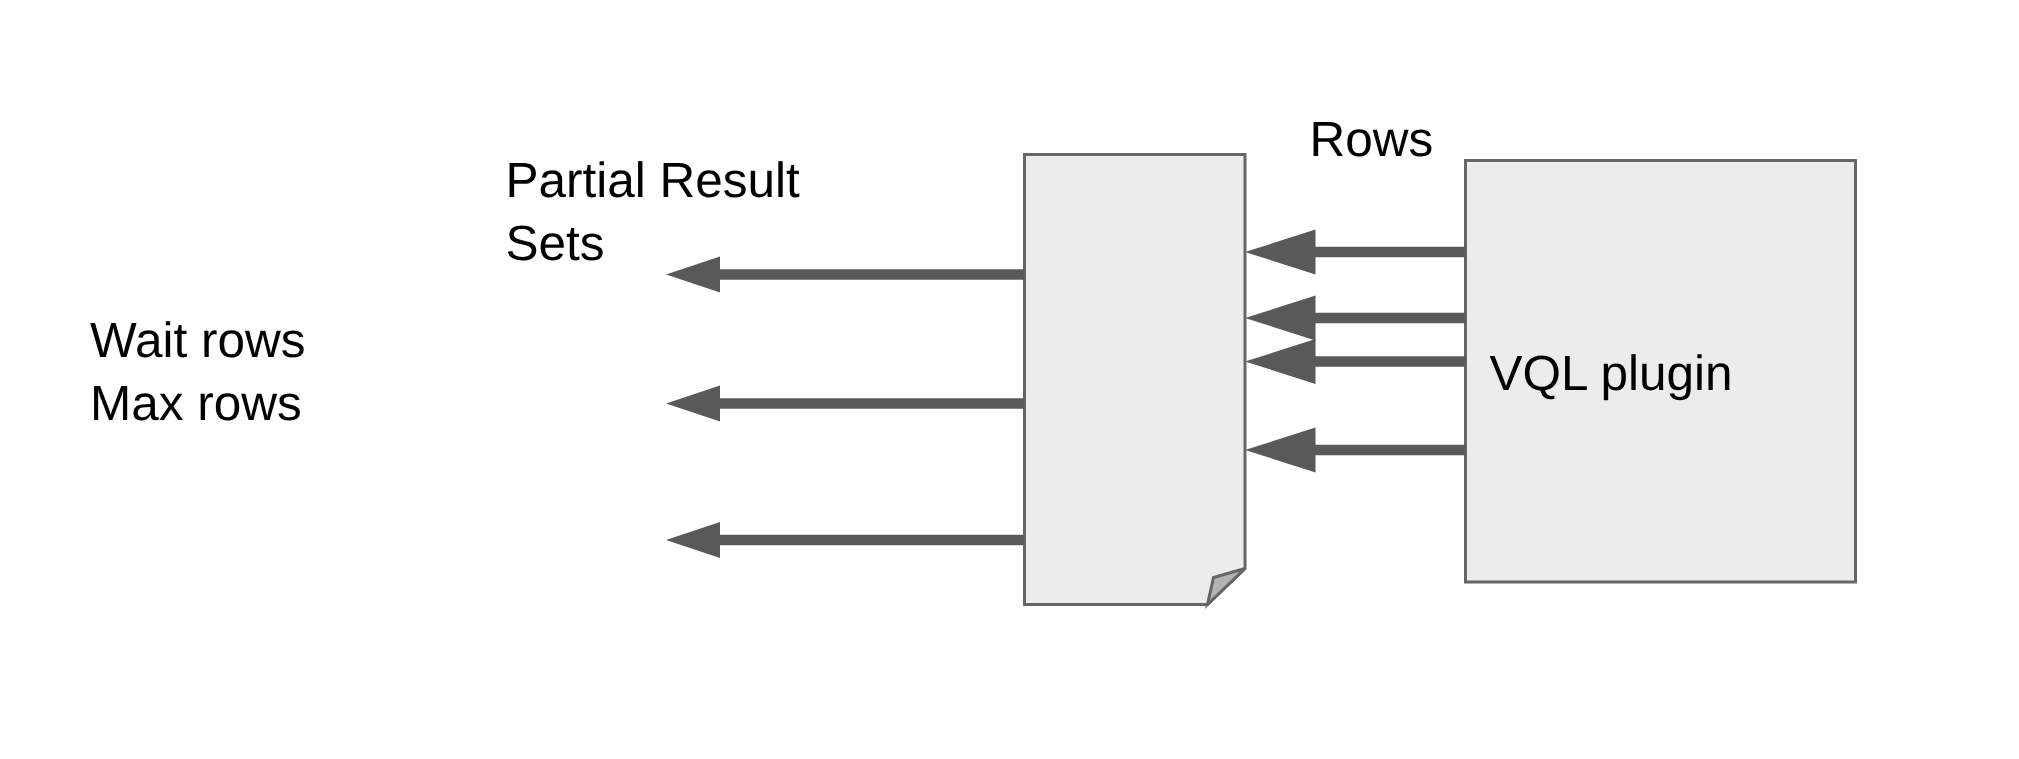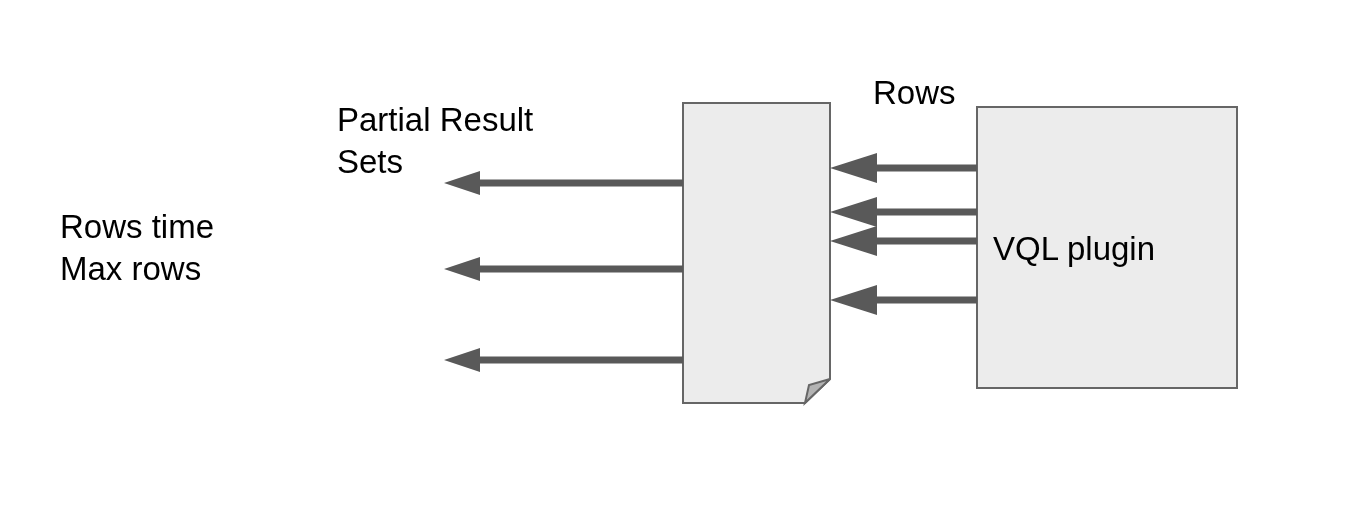--- a/index.html
+++ b/index.html
@@ -79,21 +79,21 @@
         <line class="arrow-shaft" x1="683" y1="269" x2="476" y2="269" stroke="#595959"></line>
         <polygon class="arrow-head" points="444,269 480,257 480,281" fill="#595959"></polygon>
       </g>
       <g>
         <line class="arrow-shaft" x1="683" y1="360" x2="476" y2="360" stroke="#595959"></line>
         <polygon class="arrow-head" points="444,360 480,348 480,372" fill="#595959"></polygon>
       </g>
     </g>
   </svg>
 
-  <div class="lbl" style="left:60px; top:206px;">Rows time
+  <div class="lbl" style="left:60px; top:206px;">Wait rows
 Max rows</div>
 
   <div class="lbl" style="left:337px; top:99px;">Partial Result
 Sets</div>
 
   <div class="lbl" style="left:873px; top:72px;">Rows</div>
 
 
   <div class="lbl" style="left:993px; top:228px;">VQL plugin</div>
 

